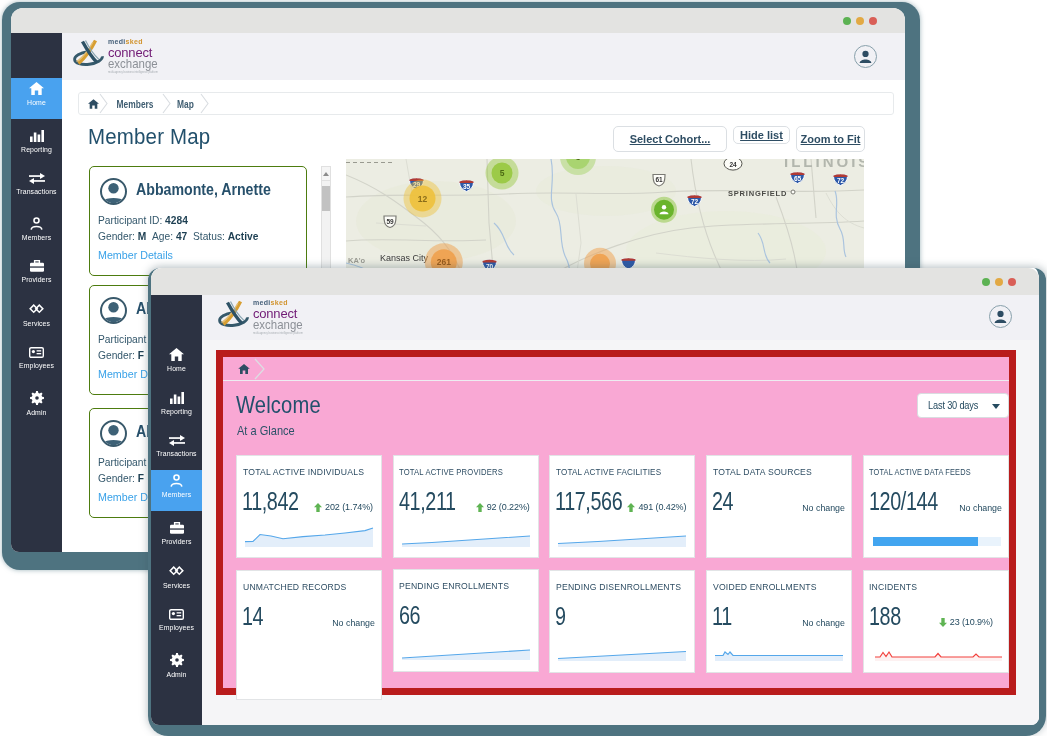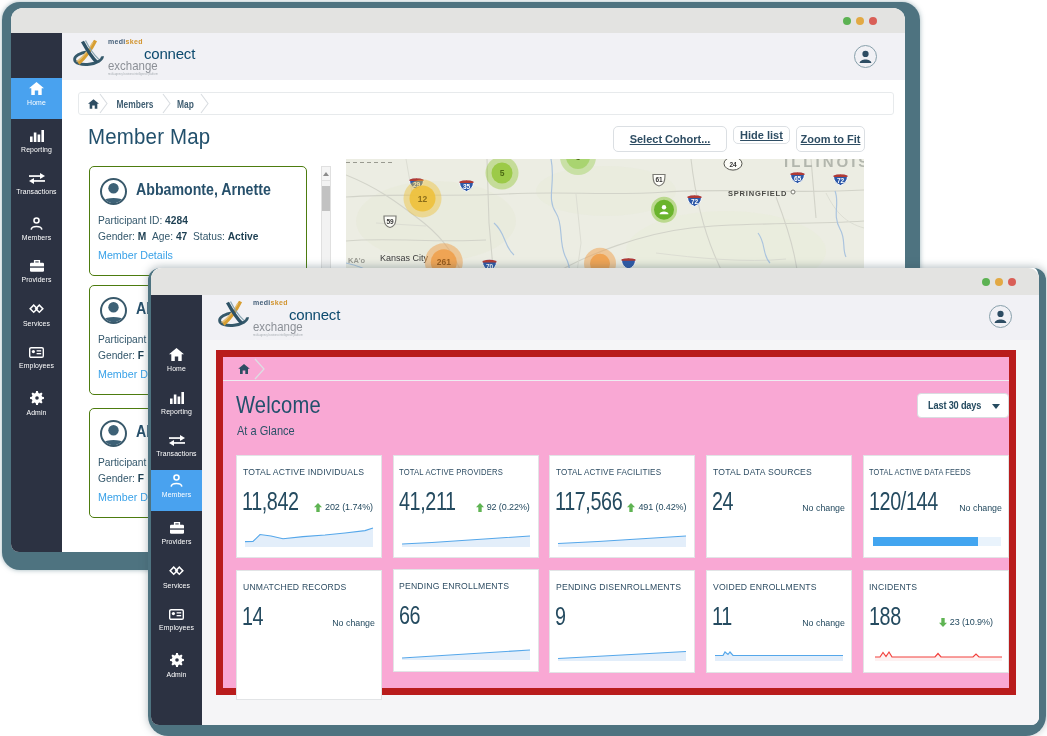--- a/index.html
+++ b/index.html
@@ -14,21 +14,21 @@
 .sidebar{position:absolute;background:#2c3242;}
 .sb-item{position:absolute;left:0;width:100%;text-align:center;color:#fff;height:38px;}
 .sb-item svg{margin:0 auto;}
 .sb-item .lbl{font-size:7.5px;display:block;margin-top:3px;letter-spacing:.1px;transform:scaleX(.92);}
 .sb-item.active{height:41px;background:#49a2ef;padding-top:4px;}
 .appheader{position:absolute;background:#f1f1f5;}
 .logo{position:absolute;display:flex;align-items:flex-start;}
 .logo-text{margin-left:0px;line-height:1;}
 .lt1{font-size:7px;font-weight:bold;color:#47617a;letter-spacing:.3px;}
 .lt1 b{color:#d1942f;}
-.lt2{font-size:15px;color:#0c4a6e;letter-spacing:-.2px;margin-top:1px;margin-left:36px;}
+.lt2{font-size:13px;color:#701a75;letter-spacing:-.2px;margin-top:1px;}
 .lt3{font-size:13px;color:#8c9097;margin-top:-2px;transform:scaleX(.88);transform-origin:left;}
 .lt4{font-size:3.2px;color:#a8aeb3;margin-top:1px;white-space:nowrap;transform:scaleX(.82);transform-origin:left;}
 .avatar{position:absolute;width:23px;height:23px;border-radius:50%;border:1px solid #88a0ab;display:flex;align-items:center;justify-content:center;background:transparent;}
 .content{position:absolute;background:#fff;}
 .bc{position:absolute;background:#fff;border:1px solid #e7eaec;border-radius:3px;display:flex;align-items:center;}
 .bc .crumb{font-size:10.5px;font-weight:bold;color:#3f5d71;padding:0 4px;transform:scaleX(.8);}
 .h1{position:absolute;color:#22506c;font-size:22px;letter-spacing:.2px;}
 .btn{position:absolute;background:#fff;border:1px solid #dbdfe3;border-radius:5px;color:#2e4d63;font-size:11px;font-weight:bold;display:flex;align-items:center;justify-content:center;text-decoration:underline;}
 .mcard{position:absolute;background:#fff;border:1px solid #4d7c0f;border-radius:5px;text-align:center;}
 .mc-avatar{position:absolute;width:27px;height:27px;border-radius:50%;border:2px solid #39596b;display:flex;align-items:center;justify-content:center;overflow:hidden;}
@@ -39,21 +39,21 @@
 .scroll{position:absolute;background:#f2f2f2;border:1px solid #e0e0e0;}
 .scroll .up{position:absolute;top:0;left:0;right:0;height:14px;background:#f5f5f5;border-bottom:1px solid #e0e0e0;}
 .scroll .up:after{content:"";position:absolute;left:50%;top:5px;margin-left:-3px;border-left:3px solid transparent;border-right:3px solid transparent;border-bottom:4px solid #8b8b8b;}
 .scroll .thumb{position:absolute;left:0;right:0;background:#c2c2c2;}
 .kcard{position:absolute;background:#fff;border:1px solid #e2e4e6;}
 .kc-label{position:absolute;top:10.5px;left:5.5px;font-size:9px;letter-spacing:.2px;color:#2e4d63;white-space:nowrap;transform:scaleX(.96);transform-origin:left;}
 .kc-num{position:absolute;top:30px;left:5px;font-size:26px;color:#254b60;transform:scaleX(.76);transform-origin:left;white-space:nowrap;letter-spacing:-.5px;}
 .kc-delta{position:absolute;font-size:9px;color:#254b60;display:flex;align-items:center;white-space:nowrap;letter-spacing:-.1px;}
 .kc-nochange{position:absolute;font-size:9.5px;color:#254b60;transform:scaleX(.93);transform-origin:right;}
 .panel{position:absolute;background:#f9a8d4;border:7px solid #b91c1c;}
-.select{position:absolute;background:#fff;border:1px solid #d9dce0;border-radius:4px;font-size:10px;font-weight:bold;color:#254b60;display:flex;align-items:center;letter-spacing:-.2px;}
+.select{position:absolute;background:#fff;border:1px solid #d9dce0;border-radius:4px;font-size:10px;font-weight:normal;color:#254b60;display:flex;align-items:center;letter-spacing:-.2px;}
 svg{display:block;}
 </style>
 </head>
 <body>
 <div id="stage">
 
   <div class="win-outer" id="bw" style="left:2px;top:2px;width:918px;height:568px;border-radius:18px;box-shadow:0 0 5px rgba(80,120,132,.55);">
     <div class="chrome" style="left:9px;top:6px;width:894px;height:544px;border-radius:12px 12px 8px 8px;">
       <div class="titlebar" style="height:25px;">
         <div class="dots" style="right:28px;">

